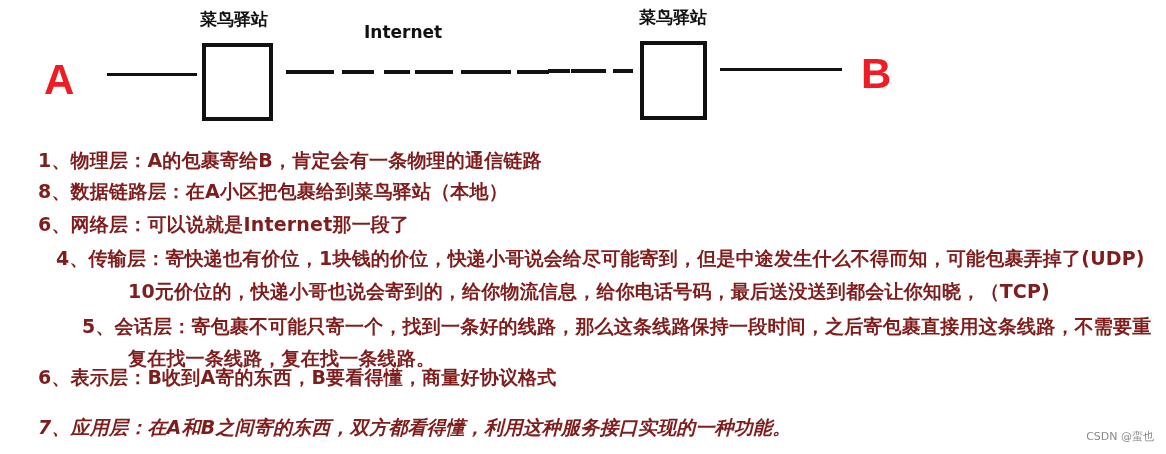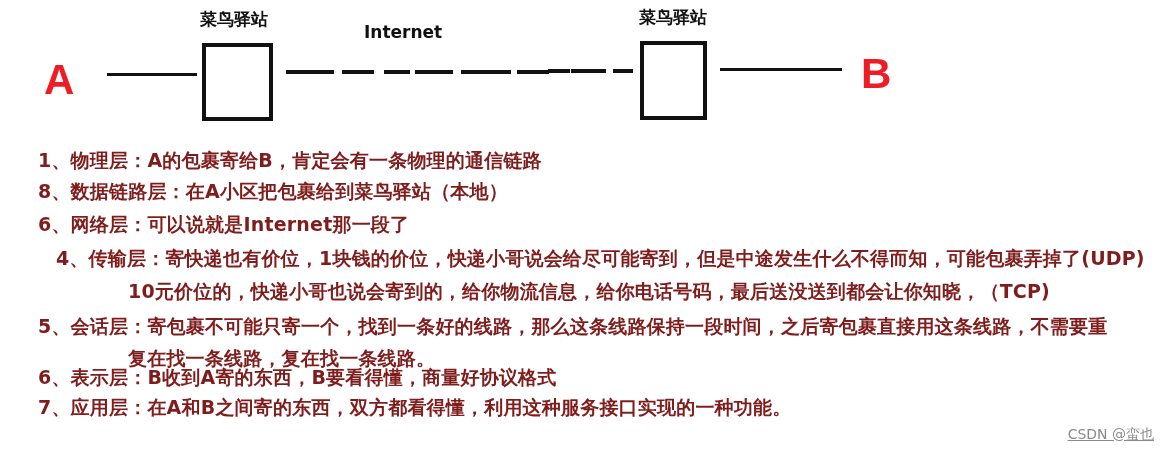--- a/index.html
+++ b/index.html
@@ -19,22 +19,22 @@
     }
     .hline { height: 3px; background: #111; }
     .box { border: 4px solid #111; box-sizing: border-box; background: #fff; }
     .dash { height: 4px; background: #111; position: absolute; }
     .row {
       position: absolute; left: 38px; font-weight: bold; font-size: 19px;
       line-height: 22px; white-space: nowrap; color: #7f1d1d; letter-spacing: 0.2px;
     }
     .cont { left: 128px; }
     .watermark {
-      position: absolute; right: 12px; bottom: 10px; font-size: 14px;
-      color: #8a8a8a; font-family: "DejaVu Sans", sans-serif; text-decoration: underline;
+      position: absolute; right: 12px; bottom: 10px; font-size: 11px;
+      color: #8a8a8a; font-family: "DejaVu Sans", sans-serif;
     }
   </style>
 </head>
 <body>
 
 <div class="abs endpoint" style="left:44px; top:59px;">A</div>
 
 <div class="abs hline" style="left:107px; top:73px; width:90px;"></div>
 
 <div class="abs label" style="left:200px; top:11px;">菜鸟驿站</div>
@@ -67,24 +67,24 @@
 <div class="row" style="top:180px;">
   <span>8、数据链路层：</span><span>在A小区把包裹给到菜鸟驿站（本地）</span>
 </div>
 <div class="row" style="top:213px;">
   <span>6、网络层：</span><span>可以说就是Internet那一段了</span>
 </div>
 <div class="row" style="top:247px;margin-left:18px;">
   <span>4、传输层：</span><span>寄快递也有价位，1块钱的价位，快递小哥说会给尽可能寄到，但是中途发生什么不得而知，可能包裹弄掉了(UDP)</span>
 </div>
 <div class="row cont" style="top:280px;">10元价位的，快递小哥也说会寄到的，给你物流信息，给你电话号码，最后送没送到都会让你知晓，（TCP)</div>
-<div class="row" style="top:315px;">
+<div class="row" style="top:315px;margin-left:44px;">
   <span>5、会话层：</span><span>寄包裹不可能只寄一个，找到一条好的线路，那么这条线路保持一段时间，之后寄包裹直接用这条线路，不需要重</span>
 </div>
 <div class="row cont" style="top:347px;">复在找一条线路，复在找一条线路。</div>
 <div class="row" style="top:366px;">
   <span>6、表示层：</span><span>B收到A寄的东西，B要看得懂，商量好协议格式</span>
 </div>
-<div class="row" style="top:396px;">
+<div class="row" style="top:416px;font-style:italic;">
   <span>7、应用层：</span><span>在A和B之间寄的东西，双方都看得懂，利用这种服务接口实现的一种功能。</span>
 </div>
 
 <div class="watermark">CSDN @蛮也</div>
 
 </body></html>

